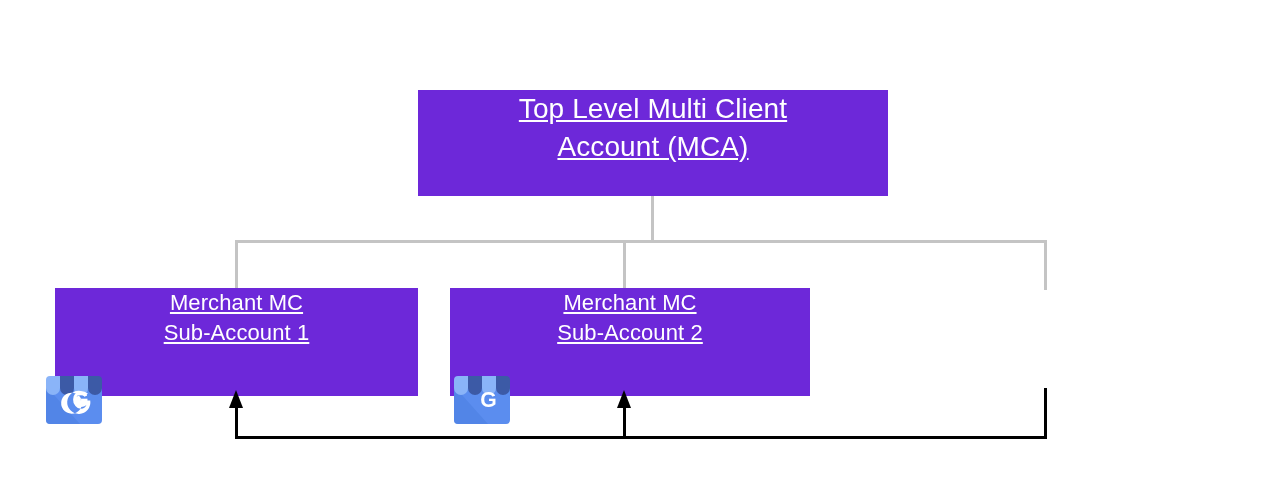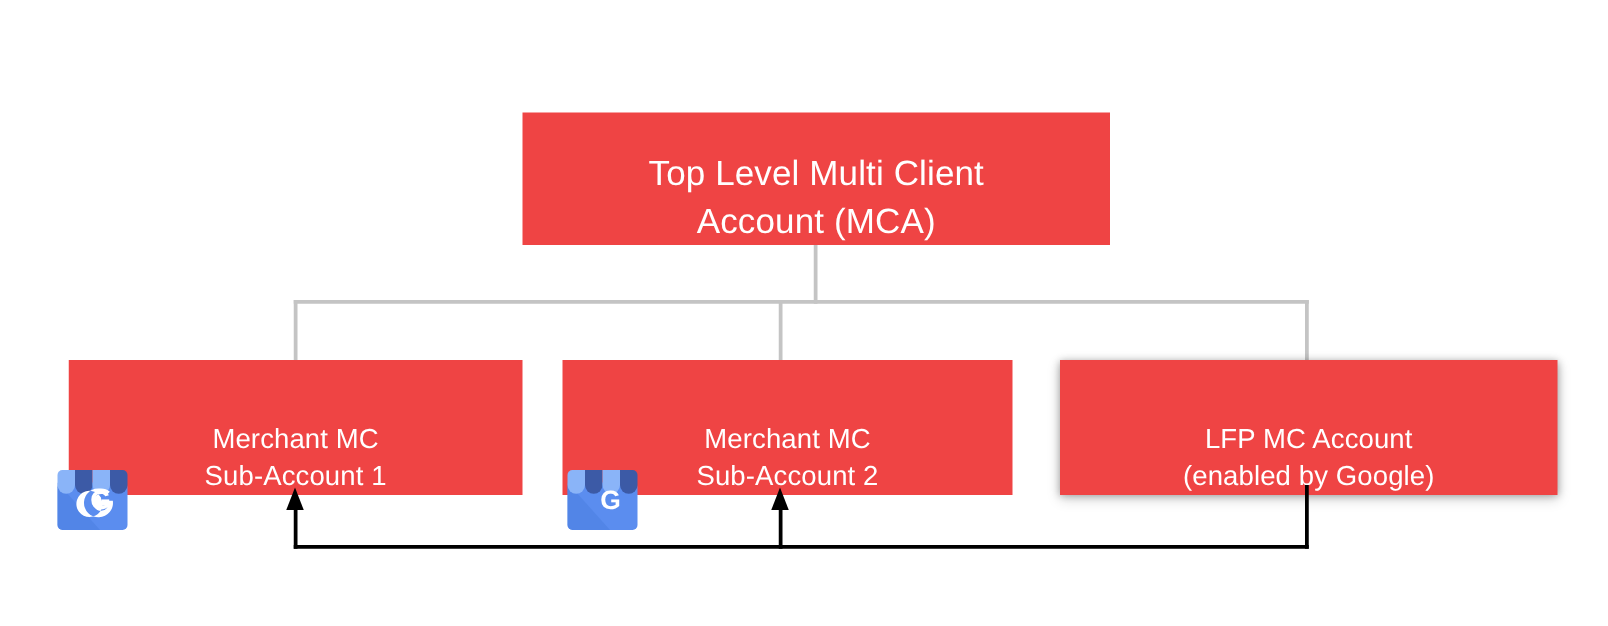--- a/index.html
+++ b/index.html
@@ -17,29 +17,30 @@
     width: 1286px;
     height: 501px;
     background: #ffffff;
     overflow: hidden;
   }
 
   
   .node {
     position: absolute;
     box-sizing: border-box;
-    background: #ef4444;
+    background: #6d28d9;
     color: #ffffff;
     display: flex;
-    align-items: flex-end;
+    align-items: flex-start;
     justify-content: center;
     text-align: center;
     line-height: 1.36;
     letter-spacing: 0.1px;
     z-index: 3;
+    text-decoration: underline;
   }
   .node .node-text {
     display: block;
     white-space: pre-line;
     padding: 0 10px;
   }
 
   #node-top {
     left: 418px;
     top: 90px;
@@ -131,24 +132,20 @@
   <div class="node node-sub" id="node-sub1">
     <span class="node-text">Merchant MC
 Sub-Account 1</span>
   </div>
 
   <div class="node node-sub" id="node-sub2">
     <span class="node-text">Merchant MC
 Sub-Account 2</span>
   </div>
 
-  <div class="node node-sub" id="node-lfp">
-    <span class="node-text">LFP MC Account
-(enabled by Google)</span>
-  </div>
 
   <svg class="gmb-icon" id="gmb-icon-1" viewBox="0 0 68 68">
     <defs>
       <linearGradient id="gmbShade1" x1="0" y1="0" x2="1" y2="1">
         <stop offset="0%" stop-color="#4a7fe0"></stop>
         <stop offset="55%" stop-color="#5b8def"></stop>
         <stop offset="100%" stop-color="#5b8def"></stop>
       </linearGradient>
     </defs>
 

